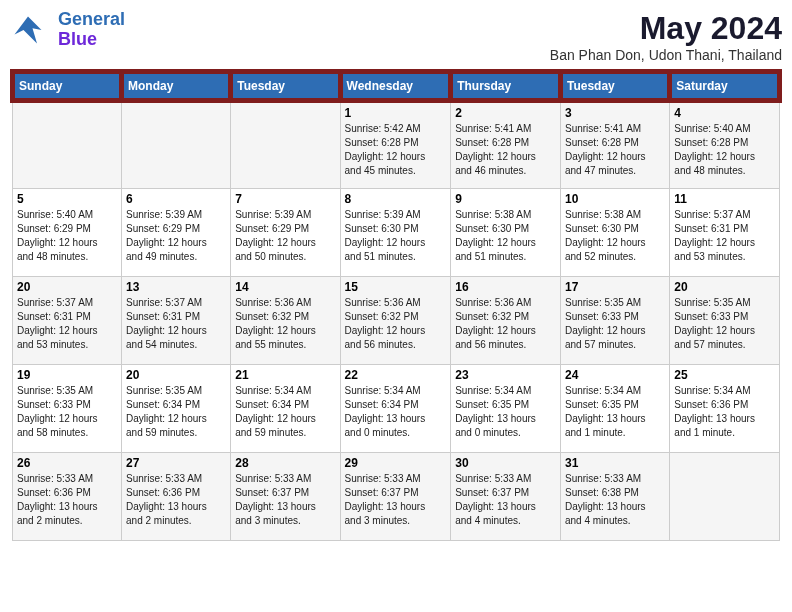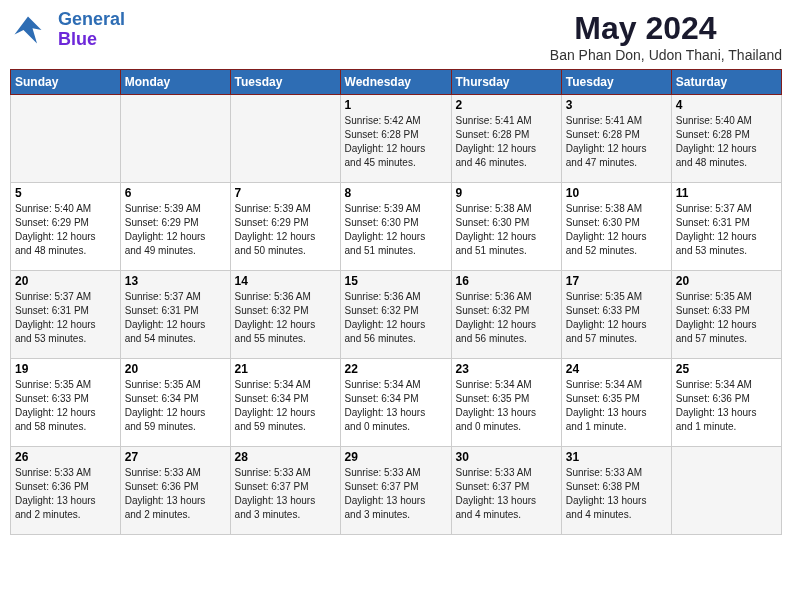--- a/index.html
+++ b/index.html
@@ -28,21 +28,21 @@
       color: #1a1a2e;
     }
     .logo-text span {
       color: #2e6db4;
     }
     .logo-bird {
       width: 36px;
       height: 36px;
     }
     .title-block {
-      text-align: center;
+      text-align: right;
     }
     .month-title {
       font-size: 32px;
       font-weight: bold;
       color: #1a1a2e;
     }
     .location {
       font-size: 14px;
       color: #333;
       font-weight: normal;
@@ -53,21 +53,21 @@
       border-collapse: collapse;
       font-size: 11px;
     }
     thead tr th {
       background-color: #2e6db4;
       color: white;
       padding: 5px 4px;
       text-align: left;
       font-size: 12px;
       font-weight: bold;
-      border: 1px solid #7f1d1d;
+      border: 5px solid #7f1d1d;
     }
     tbody tr td {
       border: 1px solid #ccc;
       vertical-align: top;
       padding: 3px 4px;
       height: 88px;
       width: 113px;
     }
     tbody tr:nth-child(odd) td {
       background-color: #f5f5f5;

